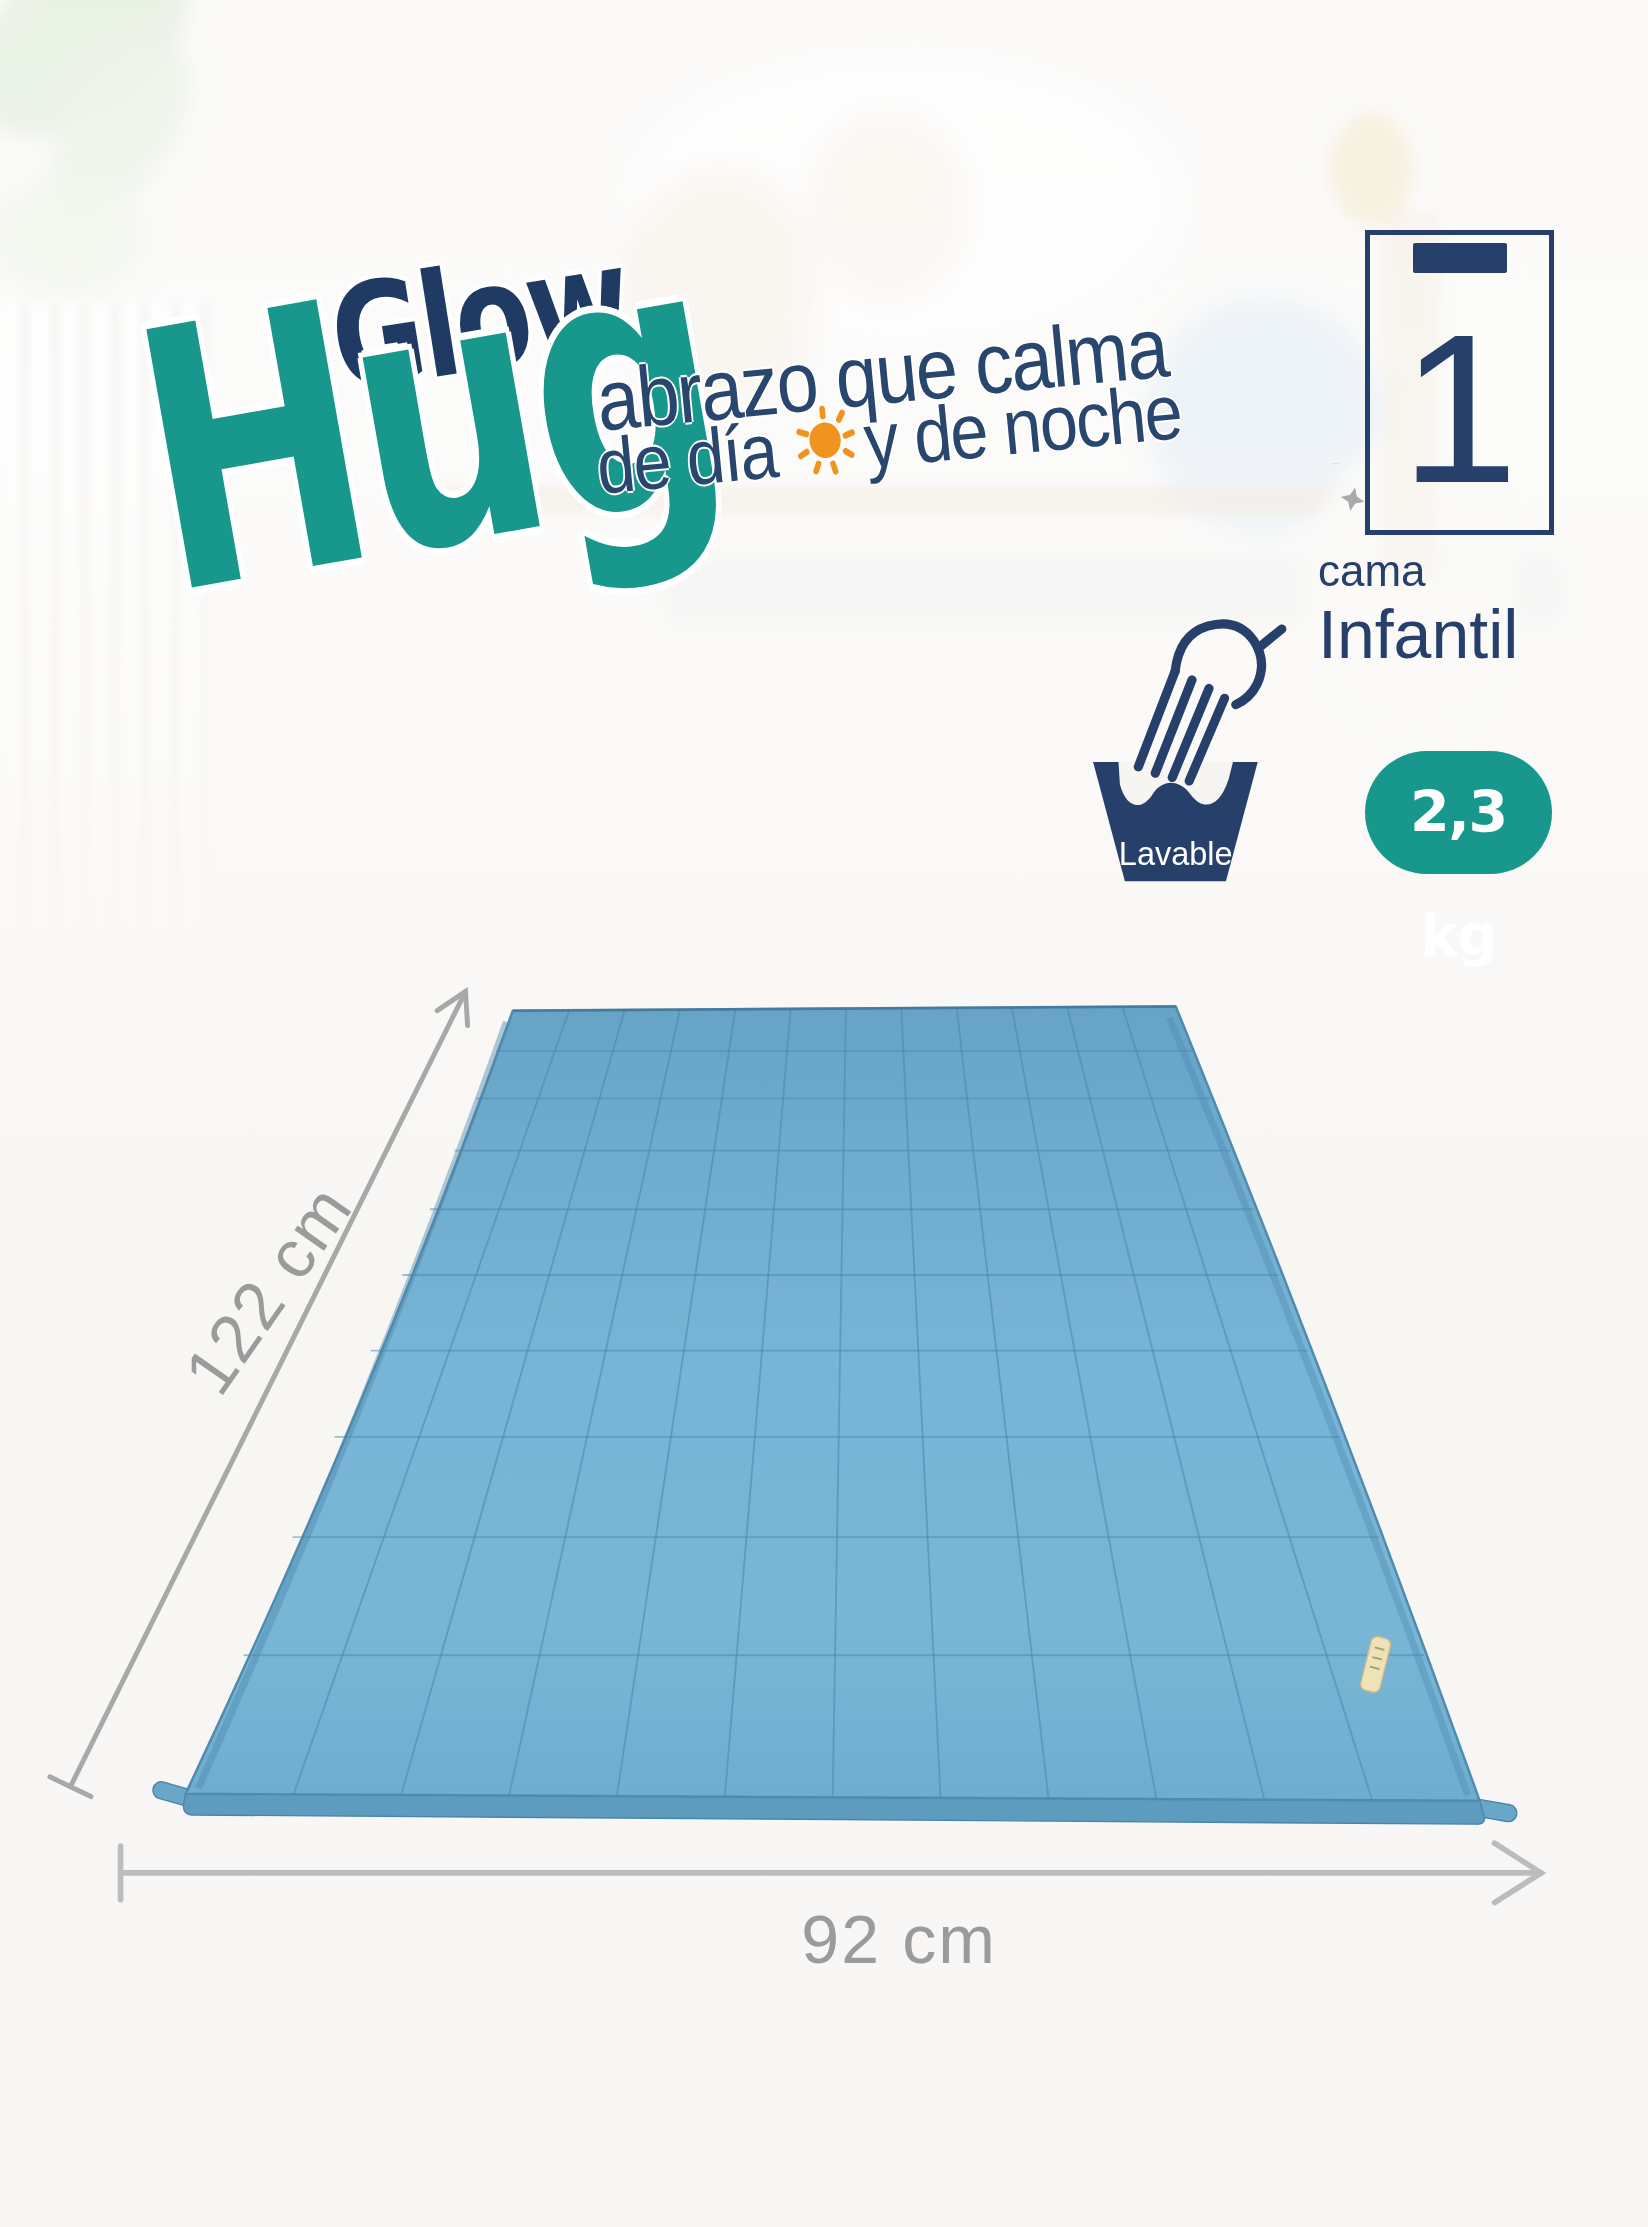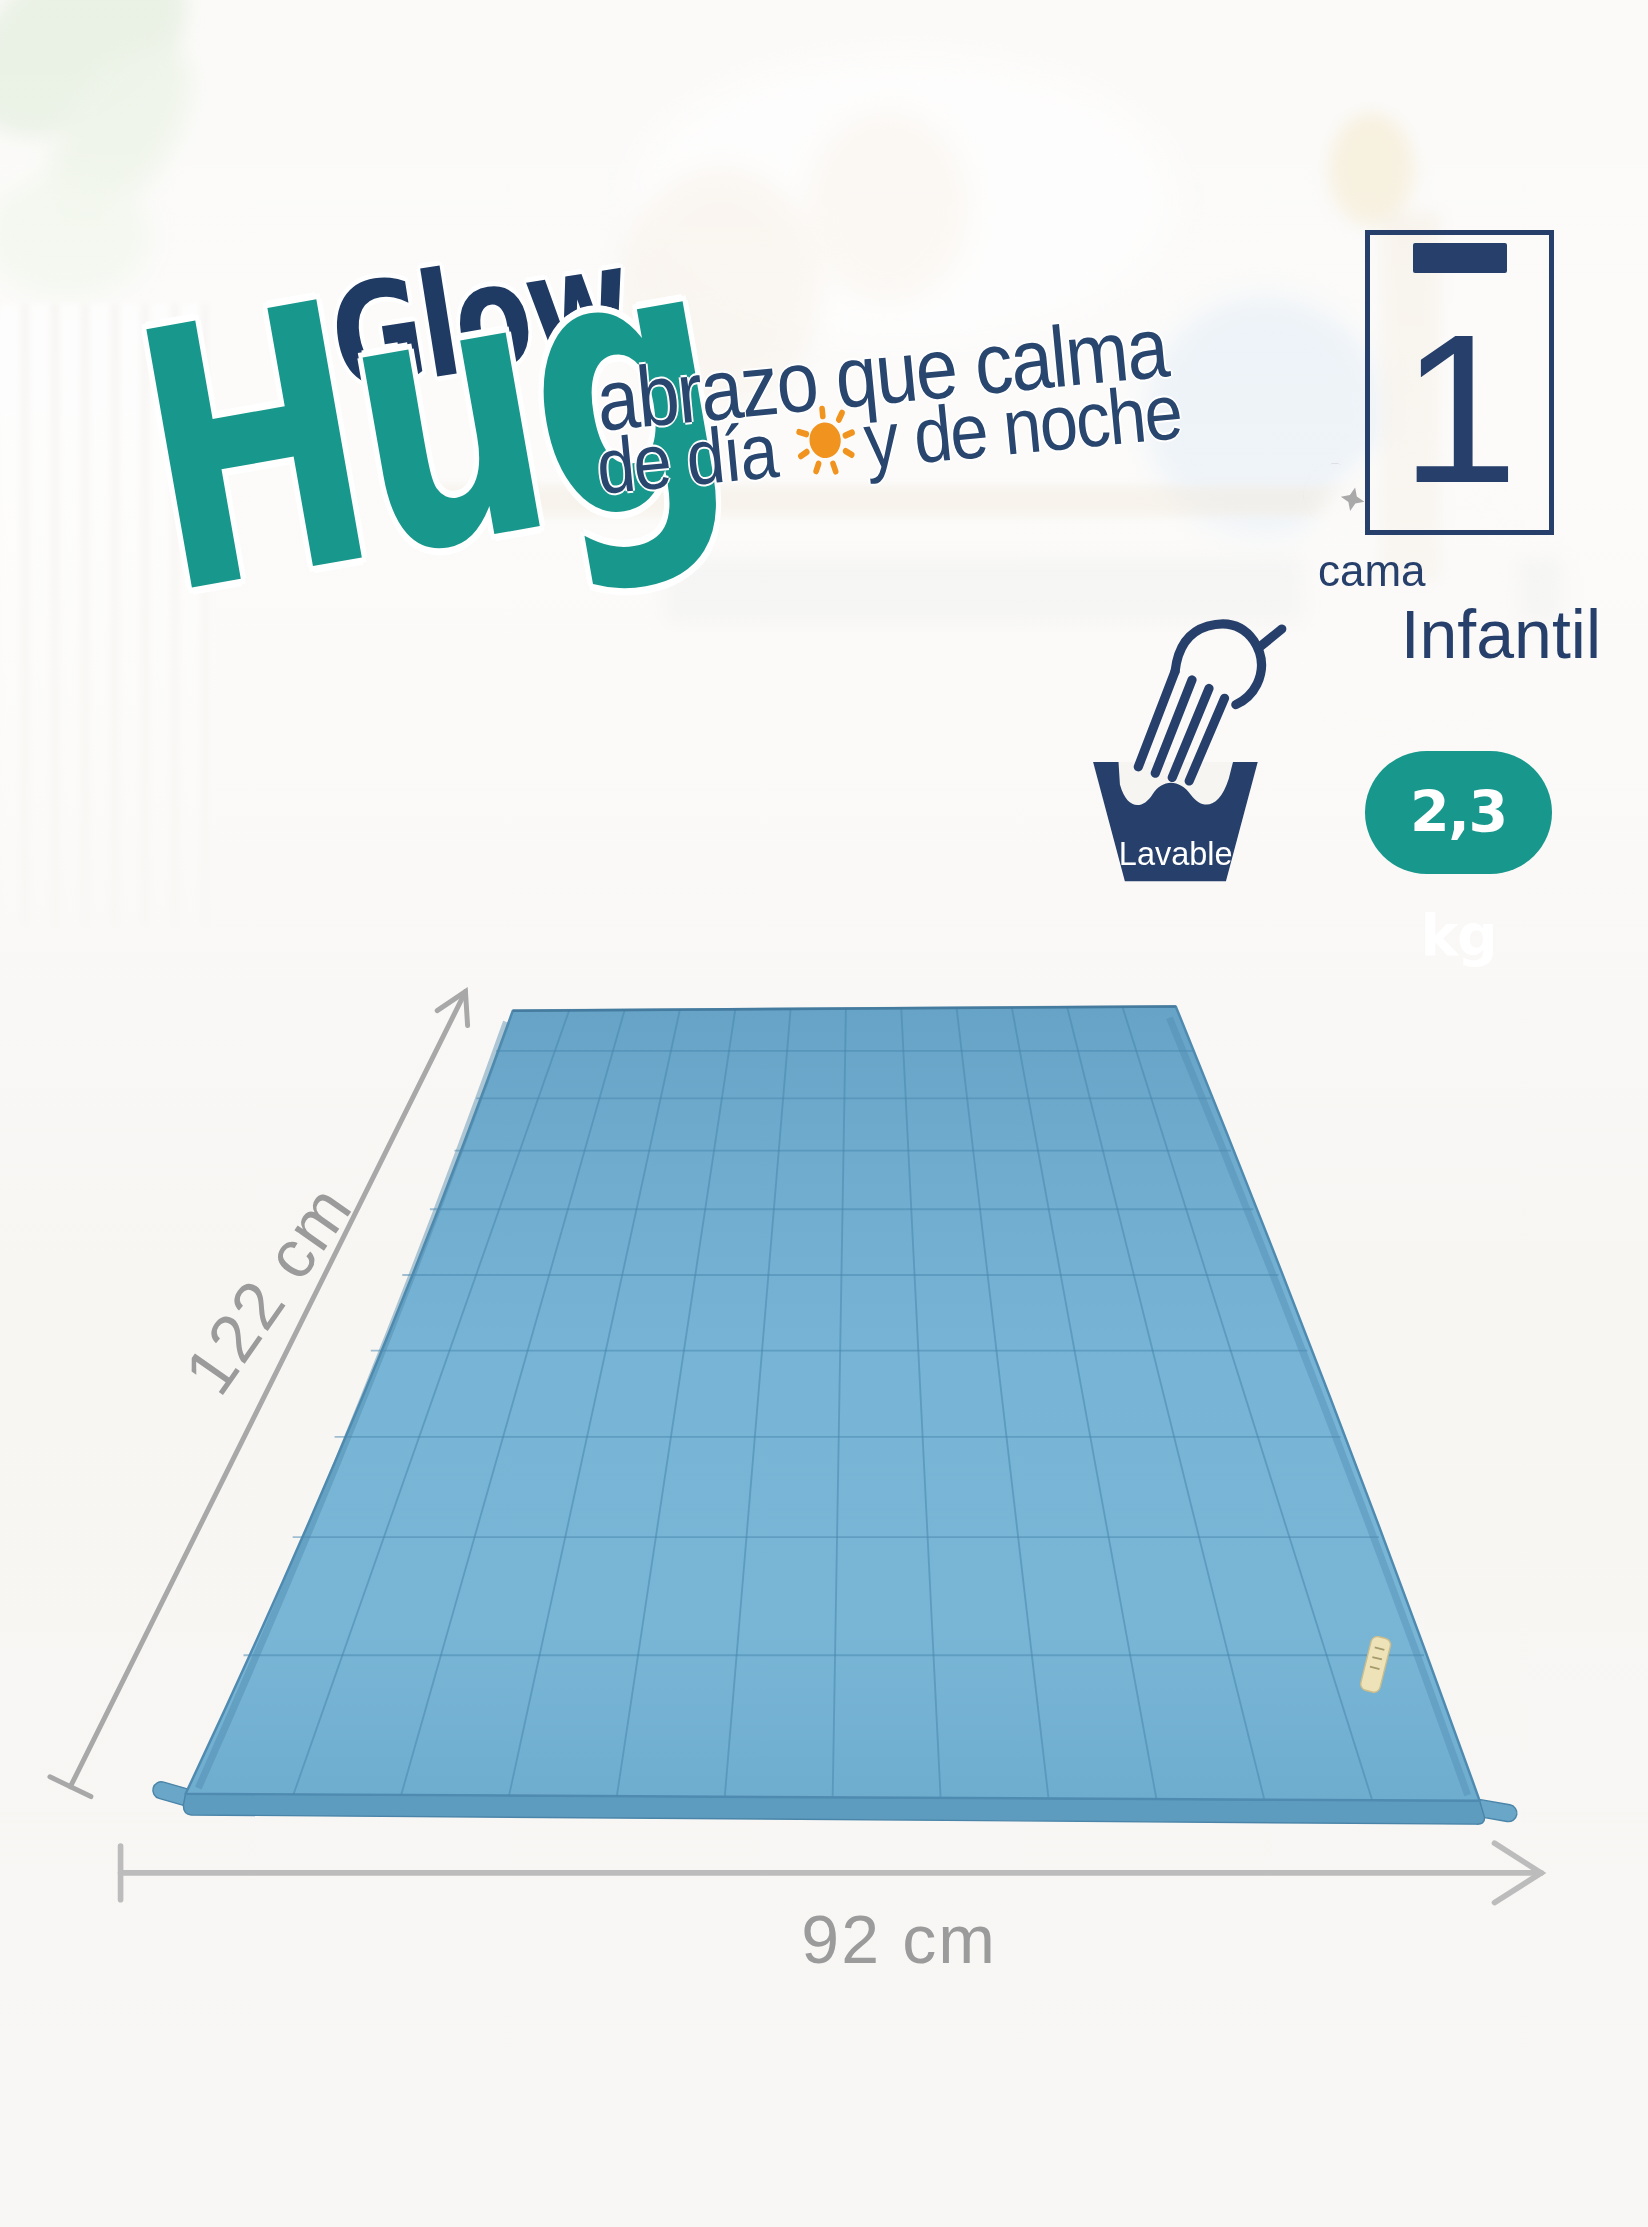--- a/index.html
+++ b/index.html
@@ -55,21 +55,21 @@
   #bed-size-icon{
     left:1365px;top:230px;width:189px;height:305px;
     border:5px solid #27406B;box-sizing:border-box;
   }
   #bed-pillow{left:43px;top:7.8px;width:94px;height:30px;background:#27406B;border-radius:2.1px;}
   #bed-count{
     left:0;top:68px;width:100%;text-align:center;
     font-size:212px;line-height:1;color:#27406B;font-family:"Liberation Sans",sans-serif;
   }
   #bed-label-small{left:1318px;top:546px;width:283px;text-align:left;font-size:44px;color:#27406B;}
-  #bed-label-big{left:1318px;top:595px;width:283px;text-align:right;font-size:68px;color:#27406B;}
+  #bed-label-big{left:1318px;top:595px;width:283px;text-align:left;font-size:68px;color:#27406B;}
   
   #weight-badge{
     left:1365px;top:751px;width:187px;height:123px;border-radius:62px;
     background:#18988C;color:#fff;text-align:center;line-height:123px;
     font-size:57px;font-weight:bold;font-family:"DejaVu Sans",sans-serif;letter-spacing:-1.4px;
   }
   
   .dim-label{color:#9B9B9B;font-size:68px;letter-spacing:2.1px;white-space:nowrap;}
   #dim-length{left:150px;top:1250px;transform:rotate(-55deg);transform-origin:center;}
   #dim-width{left:700px;top:1900px;width:297px;text-align:right;}

